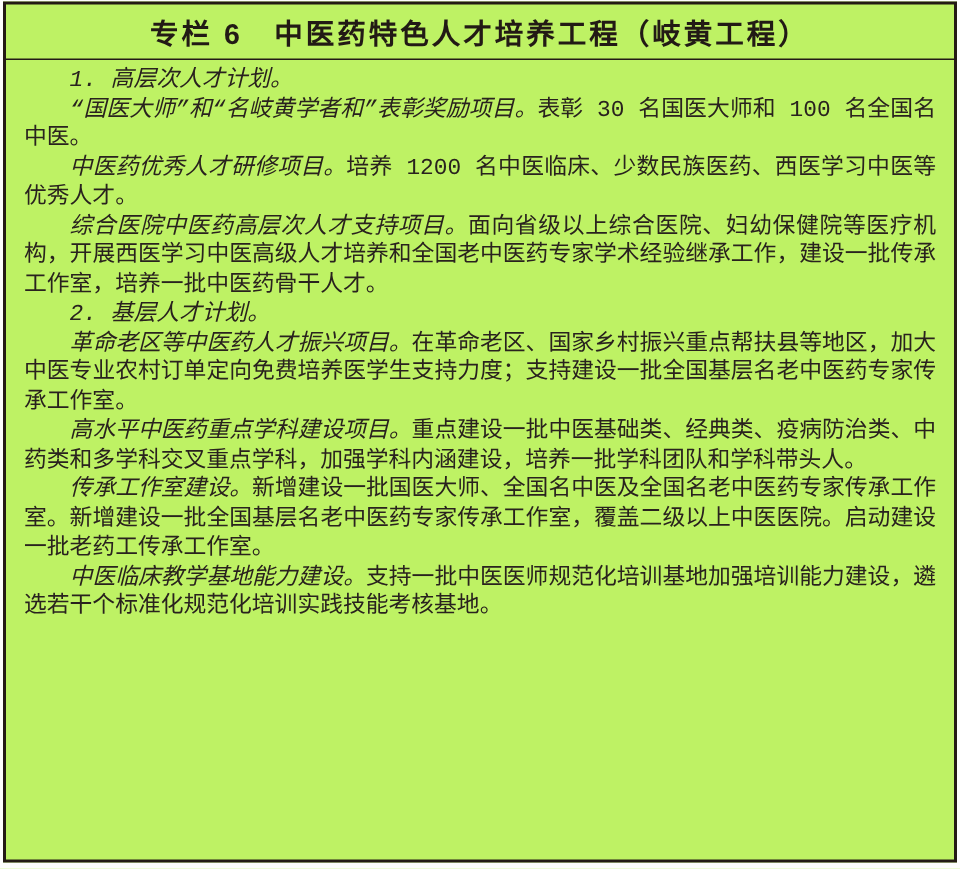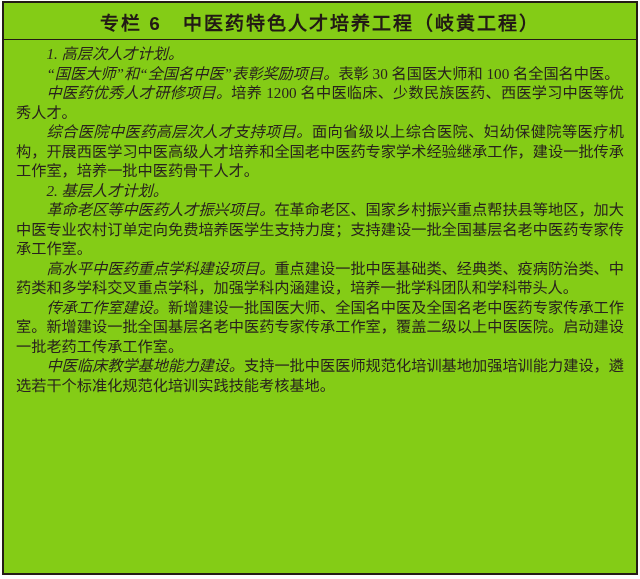--- a/index.html
+++ b/index.html
@@ -7,40 +7,40 @@
     margin: 0; padding: 0;
     width: 640px; height: 579px;
     background: #fdfdfc;
     overflow: hidden;
   }
   .panel {
     width: 636px;
     height: 574px;
     margin: 1px 2px 4px 2px;
     border: 2px solid #241b15;
-    background: #84cc16;
+    background: #bef264;
   }
   .title-bar {
     height: 37px;
     border-bottom: 1px solid #241b15;
     display: flex;
     align-items: center;
     justify-content: center;
   }
   .title-text {
     font-family: "Liberation Sans", sans-serif;
     font-weight: bold;
     font-size: 19px;
     letter-spacing: 2px;
     color: #221a15;
     white-space: nowrap;
   }
   .panel-body {
     padding: 4px 12px 0 12px;
-    font-family: Liberation Serif, serif;
+    font-family: Liberation Mono, monospace;
     font-size: 15.2px;
     line-height: 19.5px;
     color: #29221e;
     text-align: justify;
   }
   .para {
     margin: 0;
     text-indent: 2em;
   }
   .kai {
@@ -54,21 +54,21 @@
 <body>
 
 <div class="panel">
   <div class="title-bar">
     <span class="title-text">专栏 6　中医药特色人才培养工程（岐黄工程）</span>
   </div>
   <div class="panel-body">
 
     <p class="para kai">1. 高层次人才计划。</p>
 
-    <p class="para"><span class="kai">“国医大师”和“全国名中医”表彰奖励项目。</span><span class="song">表彰 30 名国医大师和 100 名全国名中医。</span></p>
+    <p class="para"><span class="kai">“国医大师”和“名岐黄学者和”表彰奖励项目。</span><span class="song">表彰 30 名国医大师和 100 名全国名中医。</span></p>
 
 
     <p class="para"><span class="kai">中医药优秀人才研修项目。</span><span class="song">培养 1200 名中医临床、少数民族医药、西医学习中医等优秀人才。</span></p>
 
 
     <p class="para"><span class="kai">综合医院中医药高层次人才支持项目。</span><span class="song">面向省级以上综合医院、妇幼保健院等医疗机构，开展西医学习中医高级人才培养和全国老中医药专家学术经验继承工作，建设一批传承工作室，培养一批中医药骨干人才。</span></p>
 
     <p class="para kai">2. 基层人才计划。</p>
 
 

